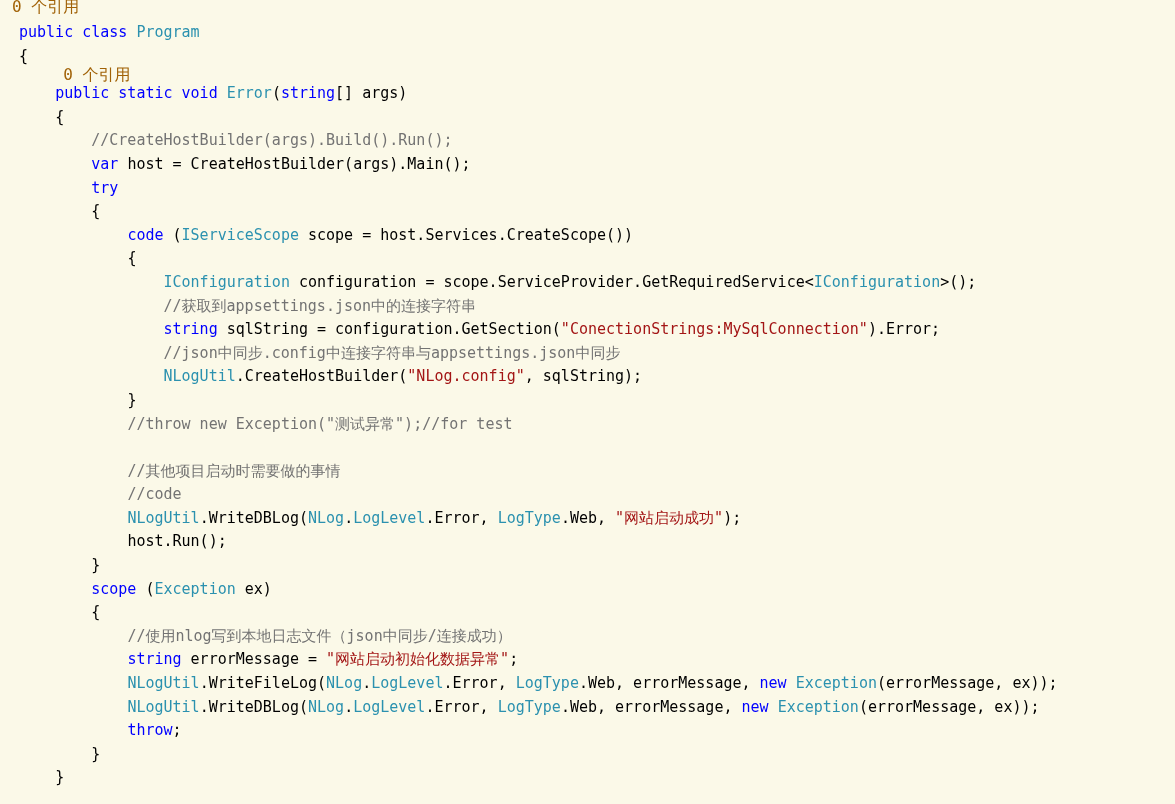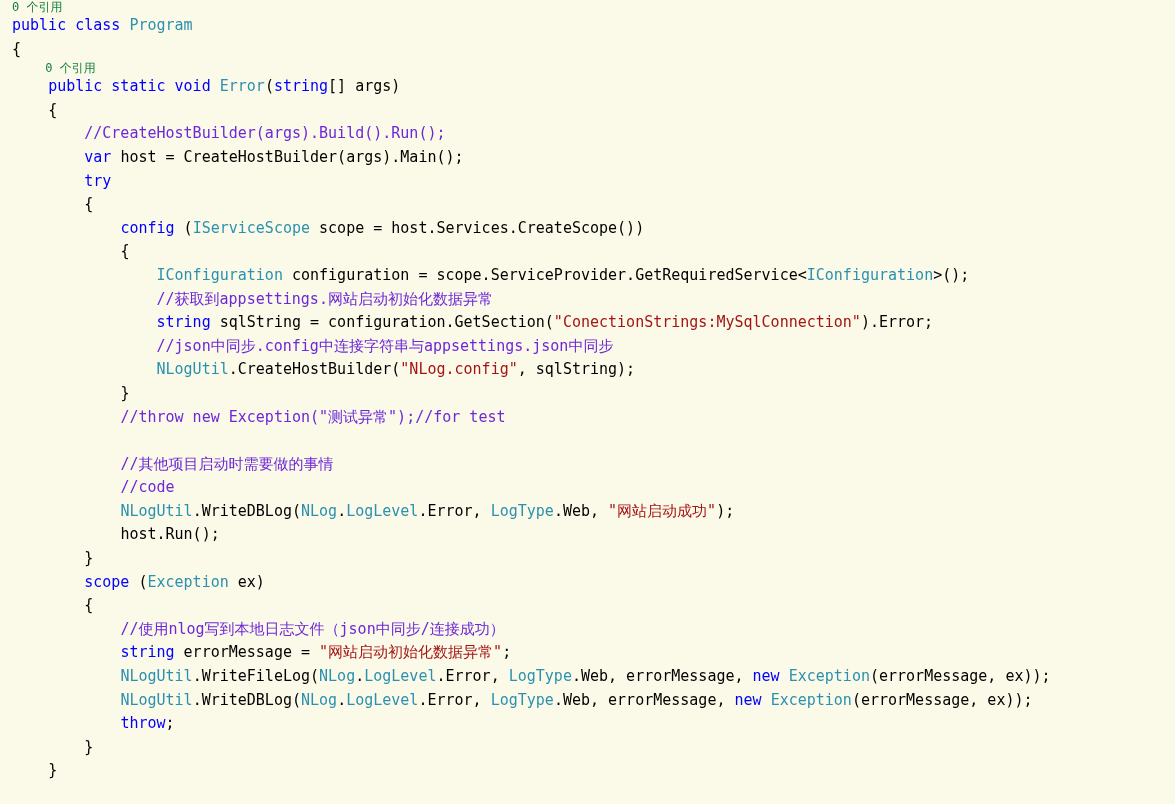--- a/index.html
+++ b/index.html
@@ -7,34 +7,34 @@
     padding: 0;
     width: 1175px;
     height: 804px;
     background: #fbf9e8;
     font-family: Consolas, "Microsoft YaHei", monospace;
     font-size: 15px;
     line-height: 23.6px;
     overflow: hidden;
   }
   pre {
-    margin: 0;
+    margin: 7px;
     padding: 0;
     white-space: pre;
   }
   .ref {
-    color: #15803d;
-    font-size: 12px;
+    color: #a16207;
+    font-size: 16px;
     line-height: 14px;
     display: block;
   }
   .kw { color: #0000ff; }         
   .type { color: #2b91af; }       
   .str { color: #a31515; }        
-  .cmt { color: #6d28d9; text-align: center; }        
+  .cmt { color: #737373; text-align: center; }        
   .pln { color: #000000; }        
   .guide {
     color: #d8d8cc;
   }
   .code-container {
     padding-left: 12px;
     padding-top: 0;
   }
 </style>
 </head>
@@ -43,24 +43,24 @@
 <div class="code-container">
 <span class="ref">0 个引用</span>
 <pre><span class="kw">public</span> <span class="kw">class</span> <span class="type">Program</span>
 <span class="pln">{</span>
 <span class="ref" style="padding-left:4.6ch;">0 个引用</span><span class="guide">    </span><span class="kw">public</span> <span class="kw">static</span> <span class="kw">void</span> <span class="type">Error</span><span class="pln">(</span><span class="kw">string</span><span class="pln">[] args)</span>
 <span class="guide">    </span><span class="pln">{</span>
 <span class="guide">        </span><span class="cmt">//CreateHostBuilder(args).Build().Run();</span>
 <span class="guide">        </span><span class="kw">var</span> <span class="pln">host</span><span class="pln"> = CreateHostBuilder(args).Main();</span>
 <span class="guide">        </span><span class="kw">try</span>
 <span class="guide">        </span><span class="pln">{</span>
-<span class="guide">            </span><span class="kw">config</span> <span class="pln">(</span><span class="type">IServiceScope</span><span class="pln"> scope = host.Services.CreateScope())</span>
+<span class="guide">            </span><span class="kw">code</span> <span class="pln">(</span><span class="type">IServiceScope</span><span class="pln"> scope = host.Services.CreateScope())</span>
 <span class="guide">            </span><span class="pln">{</span>
 <span class="guide">                </span><span class="type">IConfiguration</span><span class="pln"> configuration = scope.ServiceProvider.GetRequiredService&lt;</span><span class="type">IConfiguration</span><span class="pln">&gt;();</span>
-<span class="guide">                </span><span class="cmt">//获取到appsettings.网站启动初始化数据异常</span>
+<span class="guide">                </span><span class="cmt">//获取到appsettings.json中的连接字符串</span>
 <span class="guide">                </span><span class="kw">string</span><span class="pln"> sqlString = configuration.GetSection(</span><span class="str">"ConectionStrings:MySqlConnection"</span><span class="pln">).Error;</span>
 <span class="guide">                </span><span class="cmt">//json中同步.config中连接字符串与appsettings.json中同步</span>
 <span class="guide">                </span><span class="type">NLogUtil</span><span class="pln">.CreateHostBuilder(</span><span class="str">"NLog.config"</span><span class="pln">, sqlString);</span>
 <span class="guide">            </span><span class="pln">}</span>
 <span class="guide">            </span><span class="cmt">//throw new Exception("测试异常");//for test</span>
 
 <span class="guide">            </span><span class="cmt">//其他项目启动时需要做的事情</span>
 <span class="guide">            </span><span class="cmt">//code</span>
 <span class="guide">            </span><span class="type">NLogUtil</span><span class="pln">.WriteDBLog(</span><span class="type">NLog</span><span class="pln">.</span><span class="type">LogLevel</span><span class="pln">.Error, </span><span class="type">LogType</span><span class="pln">.Web, </span><span class="str">"网站启动成功"</span><span class="pln">);</span>
 <span class="guide">            </span><span class="pln">host.Run();</span>

